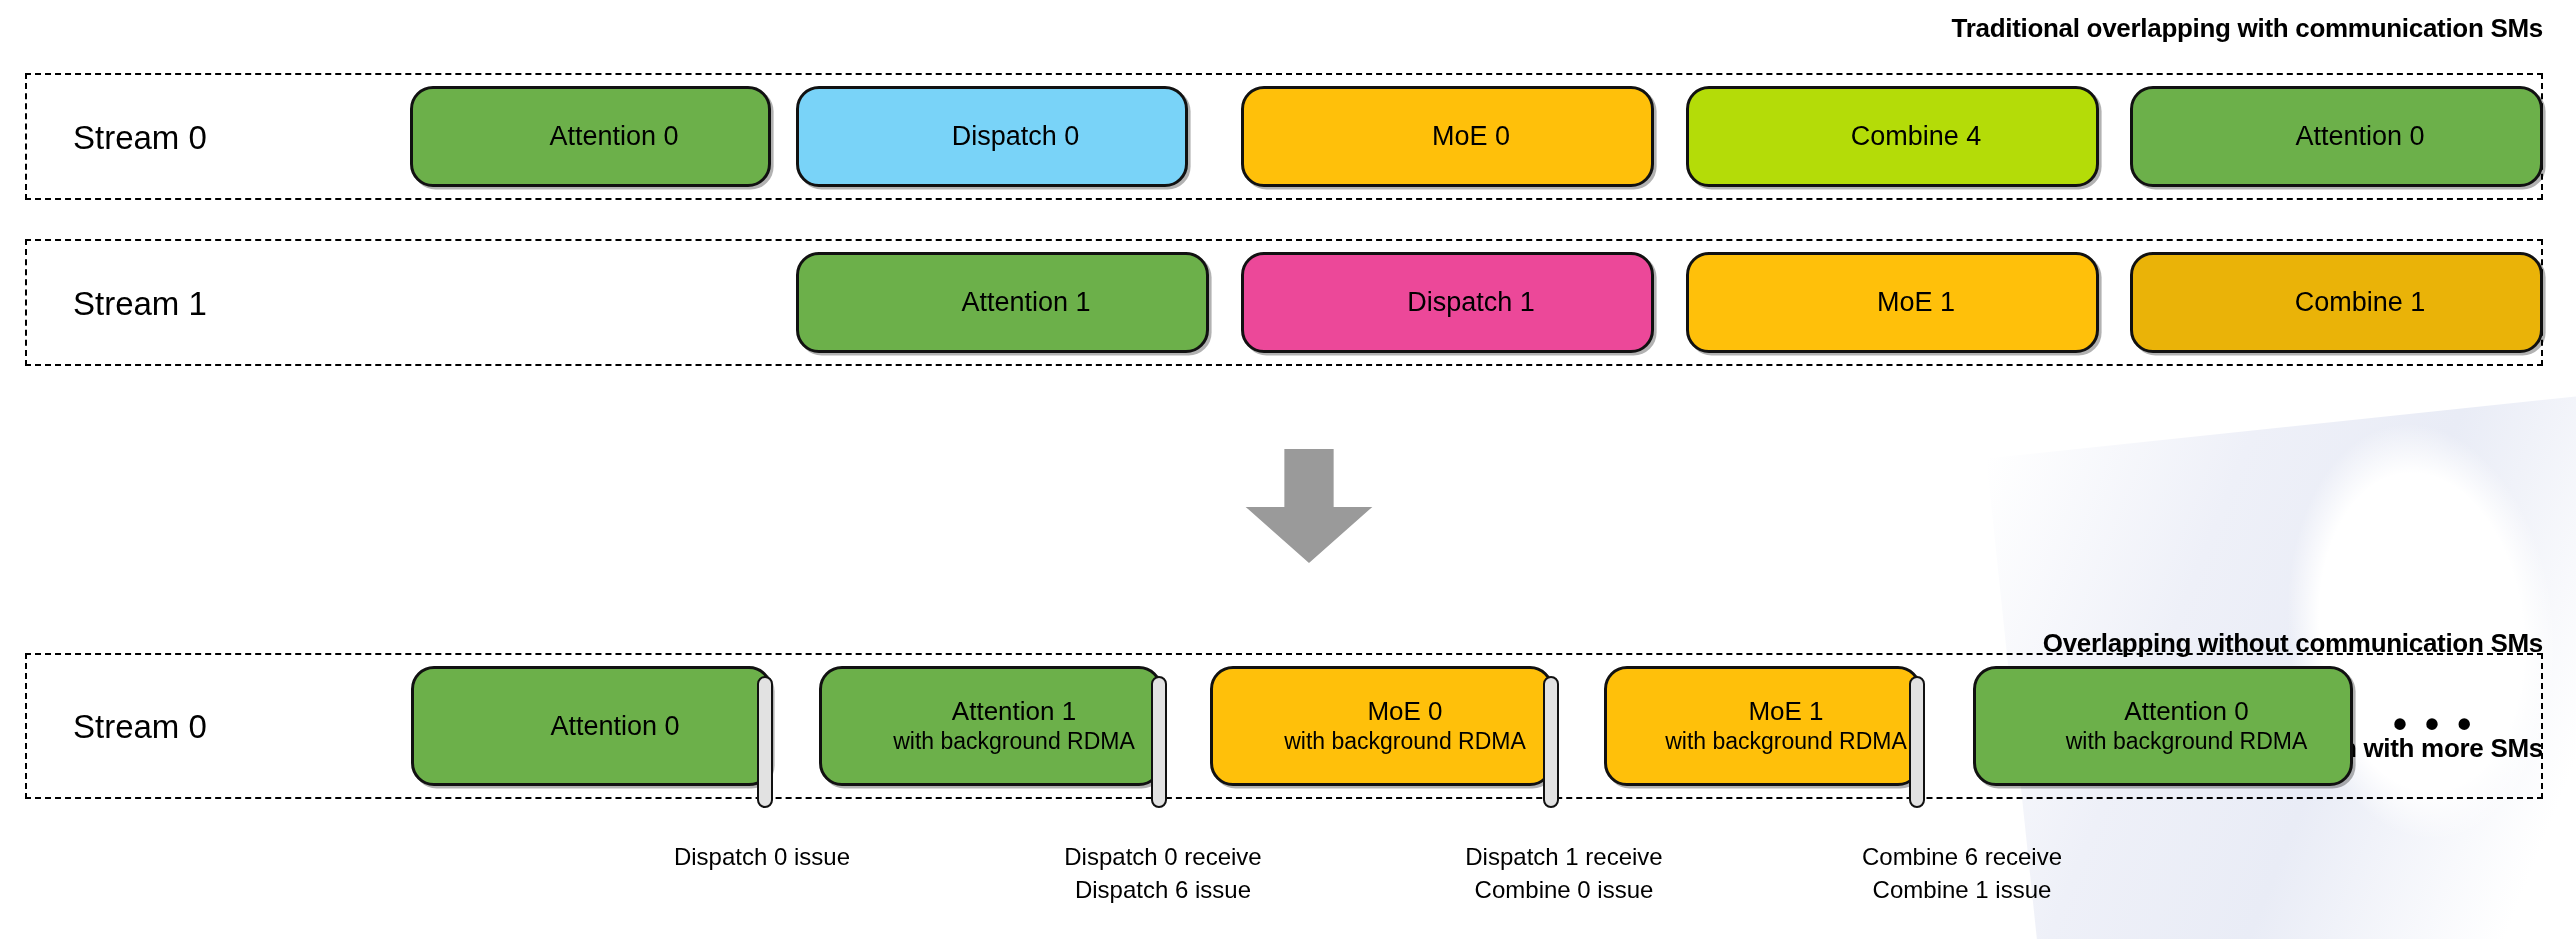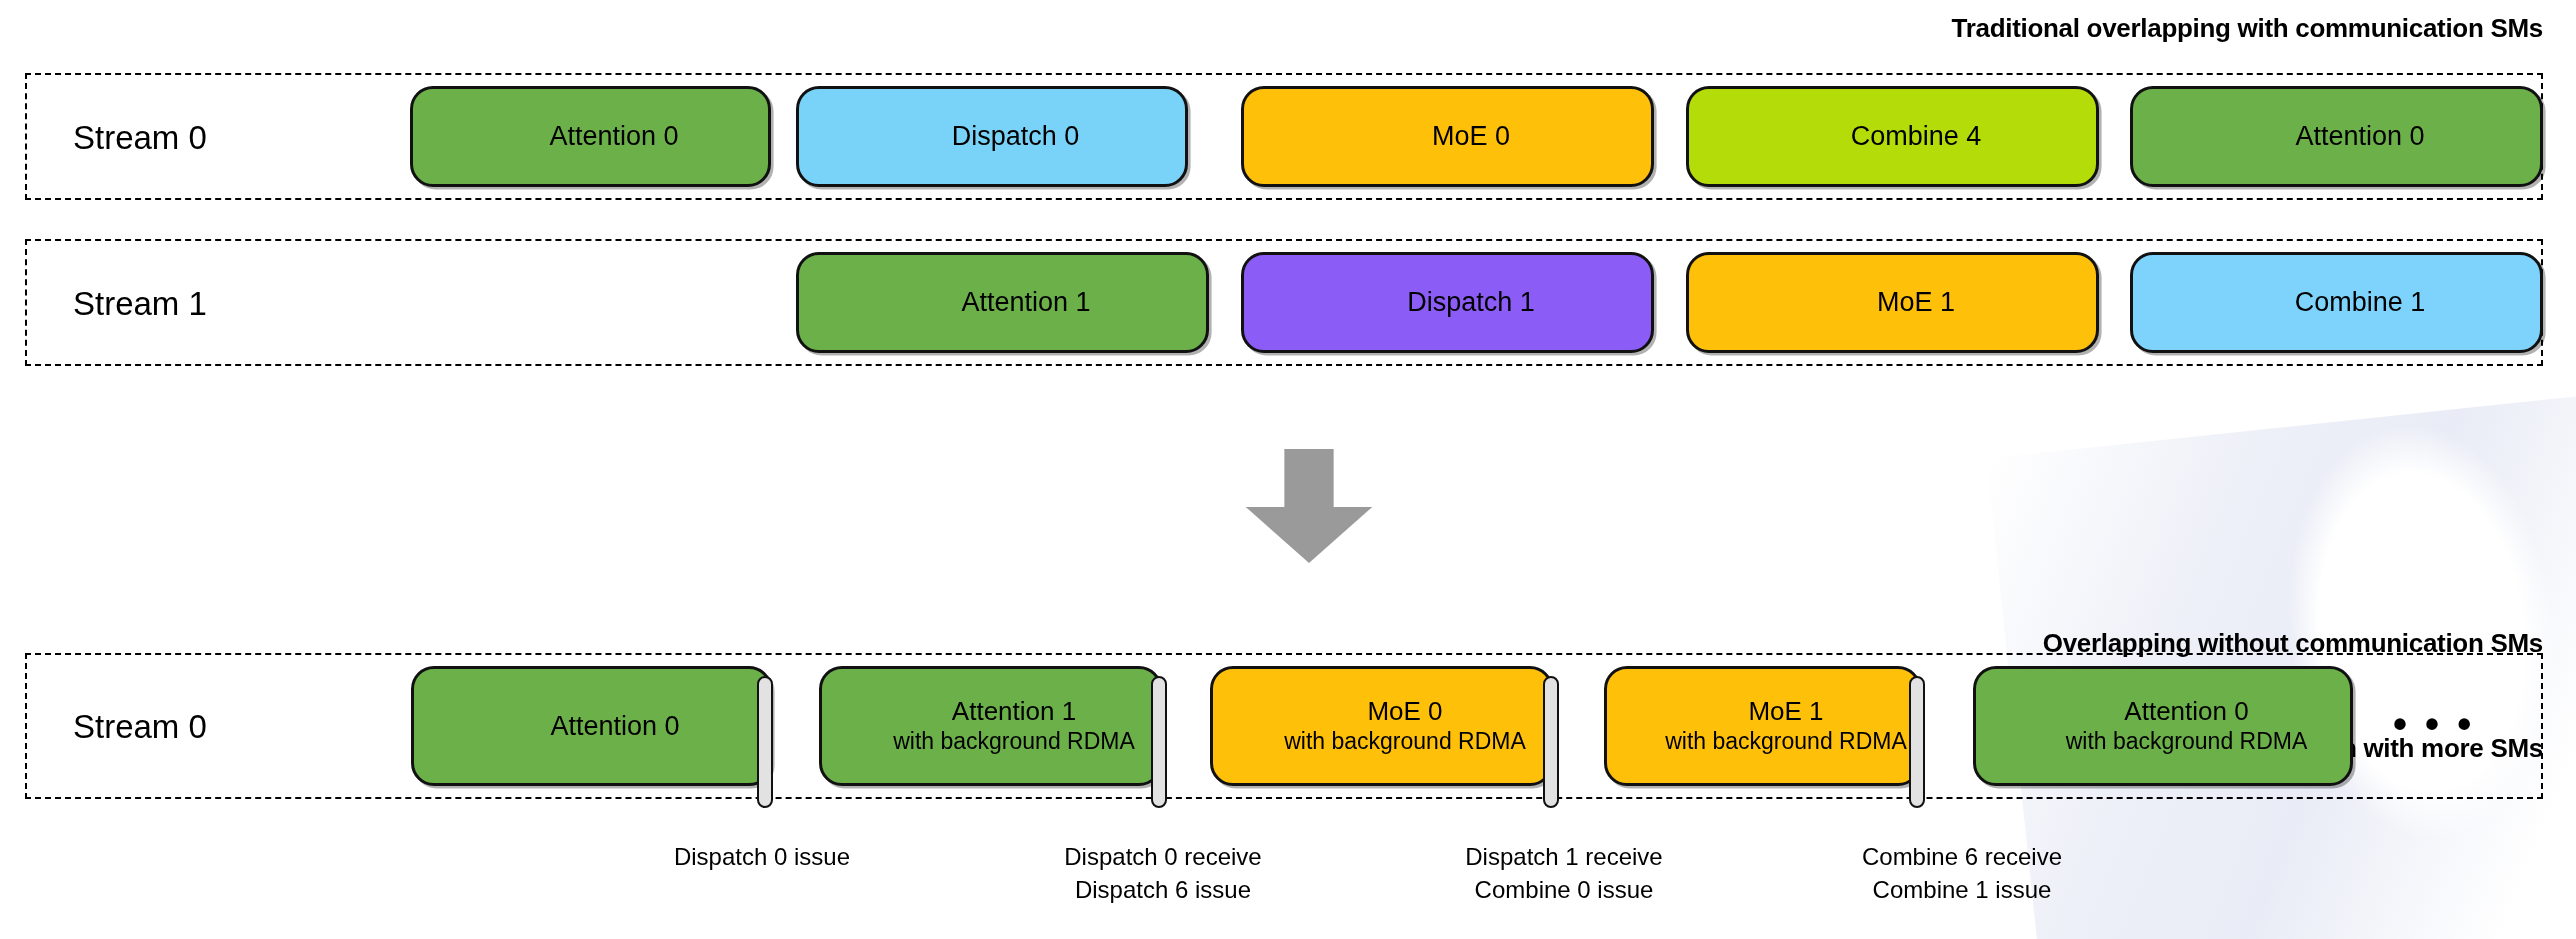--- a/index.html
+++ b/index.html
@@ -150,23 +150,23 @@
   <div class="box" style="left: 383px; width: 361px; top: 10.6px; bottom: 10.6px; background: rgb(108, 176, 74); border-color: rgb(17, 17, 17);"><div class="title">Attention 0</div></div>
       <div class="box" style="left: 769px; width: 392px; top: 10.6px; bottom: 10.6px; background: rgb(121, 211, 248); border-color: rgb(17, 17, 17);"><div class="title">Dispatch 0</div></div>
       <div class="box" style="left: 1214px; width: 413px; top: 10.6px; bottom: 10.6px; background: rgb(255, 192, 10); border-color: rgb(17, 17, 17);"><div class="title">MoE 0</div></div>
       <div class="box" style="left: 1659px; width: 413px; top: 10.6px; bottom: 10.6px; background: rgb(180, 220, 8); border-color: rgb(17, 17, 17);"><div class="title">Combine 4</div></div>
       <div class="box" style="left: 2103px; width: 413px; top: 10.6px; bottom: 10.6px; background: rgb(108, 176, 74); border-color: rgb(17, 17, 17);"><div class="title">Attention 0</div></div>
     </div>
 
   <div class="lane" id="lane-stream1-top" style="border-color: rgb(0, 0, 0);">
     <div class="lane-label">Stream 1</div>
   <div class="box" style="left: 769px; width: 413px; top: 10.6px; bottom: 10.6px; background: rgb(108, 176, 74); border-color: rgb(17, 17, 17);"><div class="title">Attention 1</div></div>
-      <div class="box" style="left: 1214px; width: 413px; top: 10.6px; bottom: 10.6px; background: #8b5cf6; border-color: rgb(17, 17, 17);"><div class="title">Dispatch 1</div></div>
+      <div class="box" style="left: 1214px; width: 413px; top: 10.6px; bottom: 10.6px; background: #ec4899; border-color: rgb(17, 17, 17);"><div class="title">Dispatch 1</div></div>
       <div class="box" style="left: 1659px; width: 413px; top: 10.6px; bottom: 10.6px; background: rgb(255, 192, 10); border-color: rgb(17, 17, 17);"><div class="title">MoE 1</div></div>
-      <div class="box" style="left: 2103px; width: 413px; top: 10.6px; bottom: 10.6px; background: #7dd3fc; border-color: rgb(17, 17, 17);"><div class="title">Combine 1</div></div>
+      <div class="box" style="left: 2103px; width: 413px; top: 10.6px; bottom: 10.6px; background: #eab308; border-color: rgb(17, 17, 17);"><div class="title">Combine 1</div></div>
     </div>
 
   <div id="down-arrow">
     <svg viewBox="0 0 200 130" preserveAspectRatio="none" aria-hidden="true">
       <polygon id="arrow-poly" points="72,0 128,0 128,66 172,66 100,130 28,66 72,66" fill="#9a9a9a"></polygon>
     </svg>
   </div>
 
   <div class="lane" id="lane-stream0-bottom" style="border-color: rgb(0, 0, 0);">
     <div class="lane-label">Stream 0</div>

